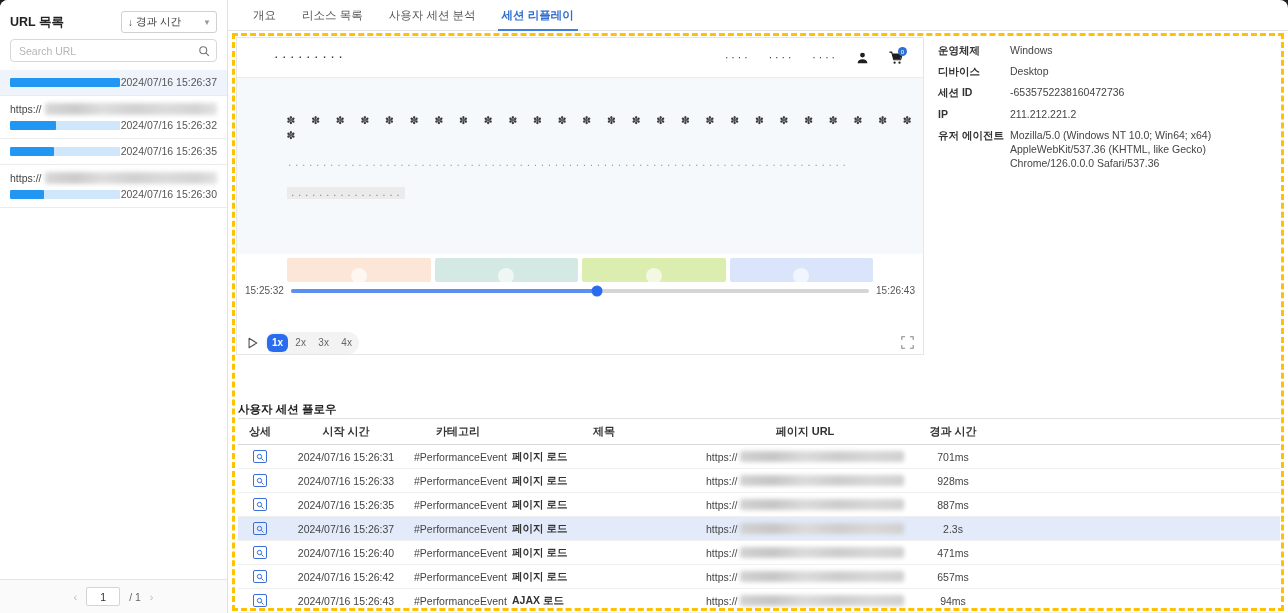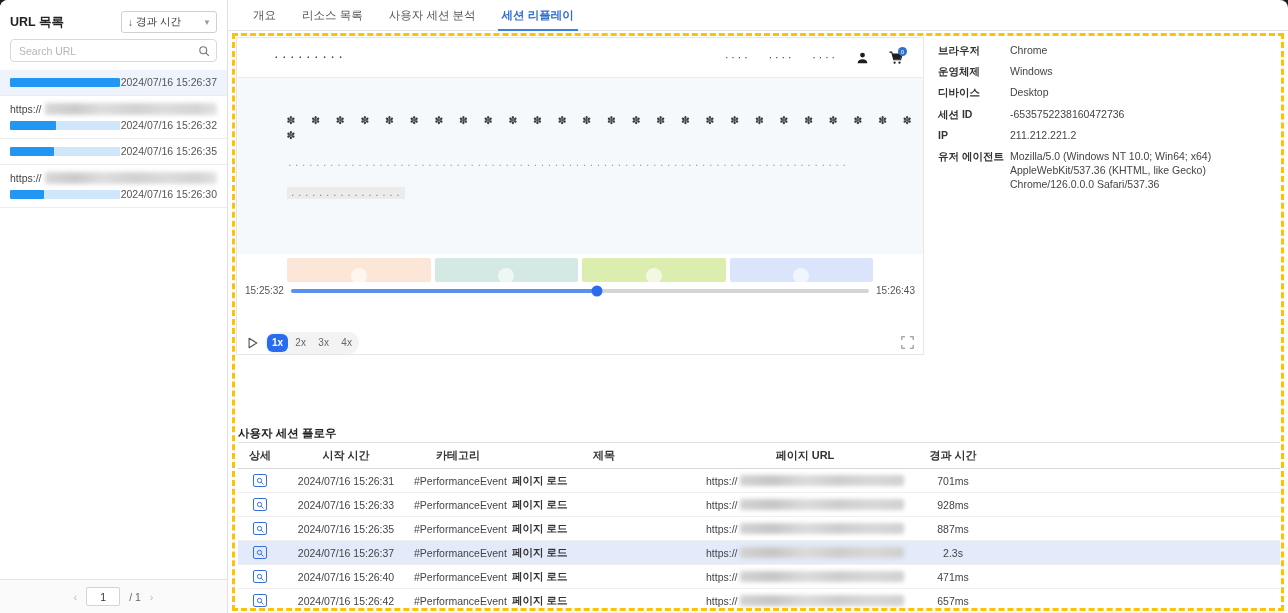--- a/index.html
+++ b/index.html
@@ -438,24 +438,20 @@
                 <polyline points="15,11 15,15 11,15"></polyline>
                   <polyline points="5,15 1,15 1,11"></polyline>
               </svg>
             </span>
           </div>
         </div>
 
         <div class="info">
           <div id="info-rows">
               <div class="info-row">
-                <span class="info-k">브라우저</span>
-                <span class="info-v">Chrome</span>
-              </div>
-              <div class="info-row">
                 <span class="info-k">운영체제</span>
                 <span class="info-v">Windows</span>
               </div>
               <div class="info-row">
                 <span class="info-k">디바이스</span>
                 <span class="info-v">Desktop</span>
               </div>
               <div class="info-row">
                 <span class="info-k">세션 ID</span>
                 <span class="info-v">-6535752238160472736</span>
@@ -603,18 +599,37 @@
                 <td class="c-title">페이지 로드</td>
                 <td class="c-url">
                   <span class="url-cell">
                     <span>https://</span>
                     <span class="blur2"></span>
                   </span>
                 </td>
                 <td class="c-dur">657ms</td>
                 <td></td>
               </tr>
+              <tr class="">
+                <td class="c-detail"><span class="detail-icon">
+                    <svg width="8" height="8" viewBox="0 0 16 16" fill="none" stroke="currentColor" stroke-width="2">
+                      <circle cx="7" cy="7" r="4.3"></circle>
+                      <line x1="10.5" y1="10.5" x2="15" y2="15"></line>
+                    </svg>
+                  </span></td>
+                <td class="c-time">2024/07/16 15:26:43</td>
+                <td class="c-cat">#PerformanceEvent</td>
+                <td class="c-title">AJAX 로드</td>
+                <td class="c-url">
+                  <span class="url-cell">
+                    <span>https://</span>
+                    <span class="blur2"></span>
+                  </span>
+                </td>
+                <td class="c-dur">94ms</td>
+                <td></td>
+              </tr>
             </tbody>
         </table>
       </div>
     </div>
   </div>
 </div>
 
 </body></html>

